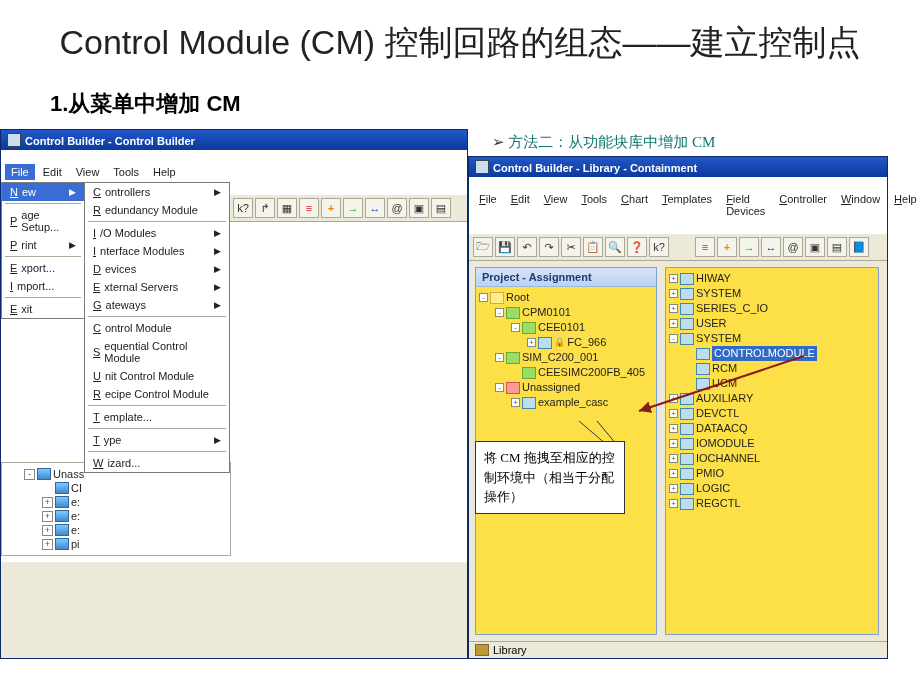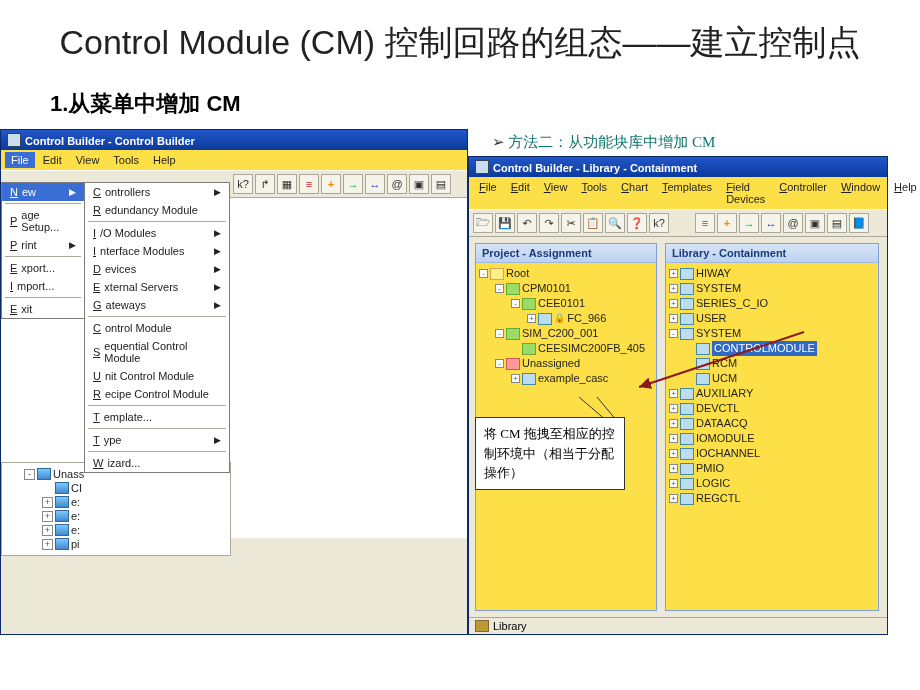--- a/index.html
+++ b/index.html
@@ -3,21 +3,21 @@
 <meta charset="utf-8">
 <style>
   * { box-sizing: border-box; margin: 0; padding: 0; }
   body { width: 920px; height: 690px; background: #fff; font-family: "Microsoft YaHei", "SimSun", Tahoma, sans-serif; overflow: hidden; position: relative; }
   .slide-title { text-align: center; font-size: 34px; font-weight: 400; padding: 20px 40px 10px; line-height: 1.3; color: #222; }
   .section-label { font-size: 22px; font-weight: bold; padding: 15px 0 10px 50px; color: #000; }
   .panels { display: flex; gap: 0; }
   .win { border: 1px solid #0a2a6b; background: #ece9d8; font-size: 11px; }
   .titlebar { background: linear-gradient(#2357c9,#0a3a9b); color: #fff; font-weight: bold; padding: 3px 6px; display: flex; align-items: flex-end; gap: 4px; }
   .titlebar .tb-icon { width: 14px; height: 14px; background: #cde; border: 1px solid #345; }
-  .menubar { background: #fde047; padding: 2px 4px; display: flex; gap: 2px; font-size: 11px; color: #222; }
+  .menubar { background: #ffffff; padding: 14px 4px; display: flex; gap: 2px; font-size: 11px; color: #222; }
   .menubar > span { padding: 2px 6px; }
   .menubar .shown { background: #3a6ed5; color: #fff; }
   .toolbar { background: #ece9d8; border-top: 1px solid #fff; border-bottom: 1px solid #aca899; padding: 3px 4px; display: flex; gap: 2px; align-items: center; }
   .tb-btn { width: 20px; height: 20px; border: 1px solid #aca899; background: #f5f4ea; display: flex; align-items: center; justify-content: center; font-size: 11px; color: #333; }
   .tb-sep { width: 6px; }
   .tb-btn.colored { font-weight: bold; }
   .red { color: #d22; } .orange { color: #e80; } .green { color: #0a0; } .blue { color:#13a;}
 
   
   .left-win { width: 468px; position: relative; }
@@ -250,21 +250,20 @@
               </div>
               <div class="ltree-row" style="padding-left: 32px;">
                 <span class="exp">+</span>
                 <span class="ic "></span>
                 <span>example_casc</span>
               </div>
             </div>
         </div>
 
         <div class="panel-box lib-panel">
-          <div class="panel-hdr">Library - Containment</div>
           <div class="panel-body" id="lib-tree">
               <div class="ltree-row" style="padding-left: 0px;">
                 <span class="exp">+</span>
                 <span class="ic "></span>
                 <span>HIWAY</span>
               </div>
               <div class="ltree-row" style="padding-left: 0px;">
                 <span class="exp">+</span>
                 <span class="ic "></span>
                 <span>SYSTEM</span>

